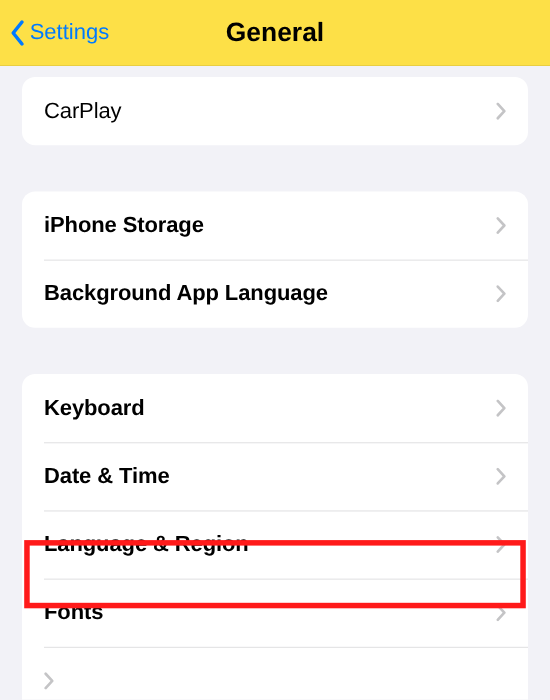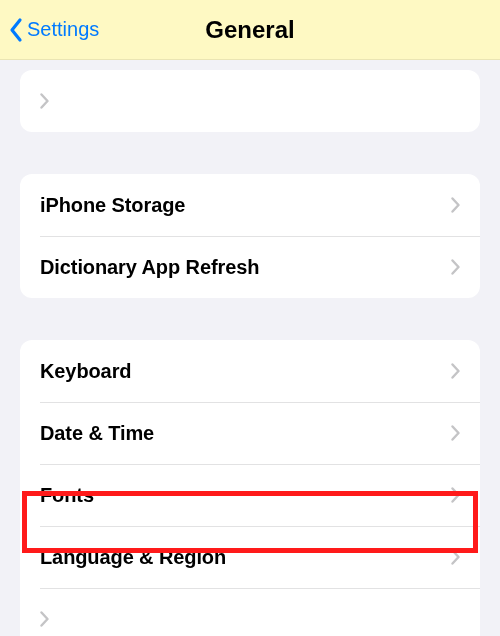--- a/index.html
+++ b/index.html
@@ -11,21 +11,21 @@
     }
     body {
       width: 500px;
       height: 636px;
       background: #f2f2f7;
       overflow: hidden;
     }
     .nav-header {
       position: relative;
       height: 60px;
-      background: #fef9c3;
+      background: #fde047;
       border-bottom: 1px solid rgba(0,0,0,0.08);
       display: flex;
       align-items: center;
       justify-content: center;
     }
     .back-btn {
       position: absolute;
       left: 8px;
       top: 0;
       bottom: 0;
@@ -122,39 +122,40 @@
     </span>
     <span>Settings</span>
   </div>
   <div class="nav-title">General</div>
 </div>
 
 <div class="content">
 
   <div class="group first">
     <div class="row">
+      <span class="row-label">CarPlay</span>
       <span class="disclosure">
           <svg viewBox="0 0 9 16">
             <path d="M1.5 1.5 L7.5 8 L1.5 14.5"></path>
           </svg>
         </span>
     </div>
   </div>
 
   <div class="group">
     <div class="row">
       <span class="row-label">iPhone Storage</span>
       <span class="disclosure">
           <svg viewBox="0 0 9 16">
             <path d="M1.5 1.5 L7.5 8 L1.5 14.5"></path>
           </svg>
         </span>
     </div>
     <div class="row">
-      <span class="row-label">Dictionary App Refresh</span>
+      <span class="row-label">Background App Language</span>
       <span class="disclosure">
           <svg viewBox="0 0 9 16">
             <path d="M1.5 1.5 L7.5 8 L1.5 14.5"></path>
           </svg>
         </span>
     </div>
   </div>
 
   <div class="group">
     <div class="row">
@@ -167,36 +168,36 @@
     </div>
     <div class="row">
       <span class="row-label">Date &amp; Time</span>
       <span class="disclosure">
           <svg viewBox="0 0 9 16">
             <path d="M1.5 1.5 L7.5 8 L1.5 14.5"></path>
           </svg>
         </span>
     </div>
     <div class="row">
+      <span class="row-label">Language &amp; Region</span>
+      <span class="disclosure">
+          <svg viewBox="0 0 9 16">
+            <path d="M1.5 1.5 L7.5 8 L1.5 14.5"></path>
+          </svg>
+        </span>
+    </div>
+    <div class="row">
       <span class="row-label">Fonts</span>
       <span class="disclosure">
           <svg viewBox="0 0 9 16">
             <path d="M1.5 1.5 L7.5 8 L1.5 14.5"></path>
           </svg>
         </span>
     </div>
     <div class="row">
-      <span class="row-label">Language &amp; Region</span>
-      <span class="disclosure">
-          <svg viewBox="0 0 9 16">
-            <path d="M1.5 1.5 L7.5 8 L1.5 14.5"></path>
-          </svg>
-        </span>
-    </div>
-    <div class="row">
       <span class="disclosure">
           <svg viewBox="0 0 9 16">
             <path d="M1.5 1.5 L7.5 8 L1.5 14.5"></path>
           </svg>
         </span>
     </div>
   </div>
 
 </div>
 

